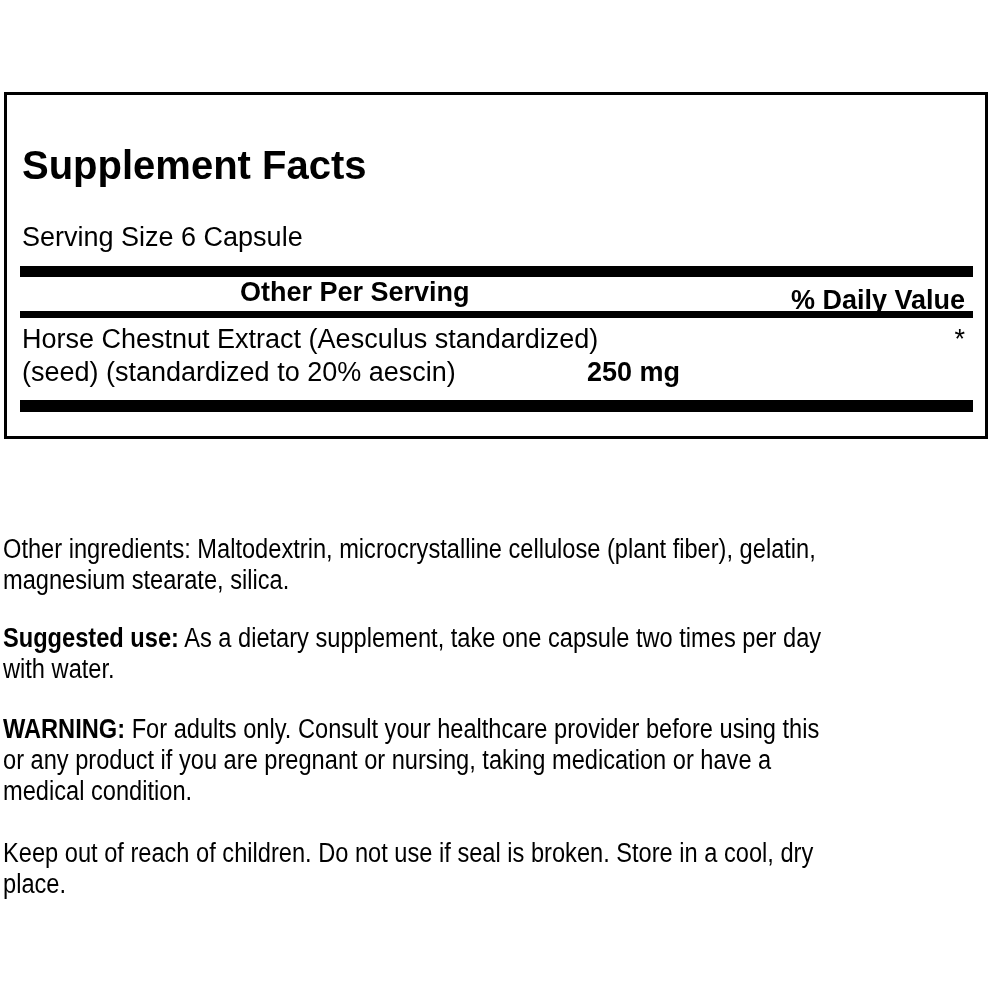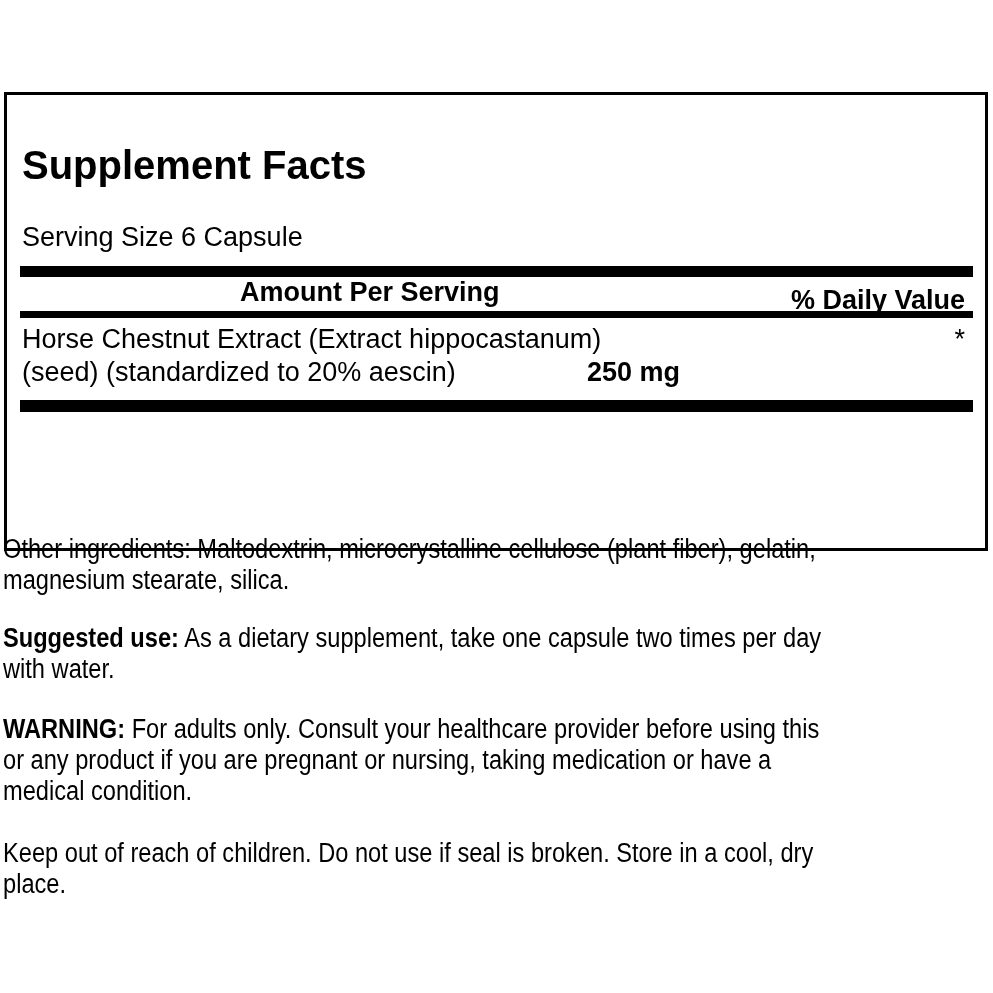--- a/index.html
+++ b/index.html
@@ -15,21 +15,21 @@
     font-family: "Liberation Sans", sans-serif;
     overflow: hidden;
   }
 
   
   .facts-box {
     position: absolute;
     left: 4px;
     top: 92px;
     width: 984px;
-    height: 459px;
+    height: 347px;
     border: 3px solid #000000;
     box-sizing: border-box;
     background: #ffffff;
   }
   .facts-box > * { position: absolute; }
 
   .facts-title {
     left: 15px;
     top: 50px;
     font-size: 40px;
@@ -108,28 +108,28 @@
 
 <div class="facts-box">
 
   <div class="facts-title">Supplement Facts</div>
 
   <div class="serving-size">Serving Size 6 Capsule</div>
 
   <div class="rule rule-1"></div>
 
   <div class="col-headers">
-    <span class="col-amount">Amount Per Serving</span>
+    <span class="col-amount">Other Per Serving</span>
     <span class="col-dv">% Daily Value</span>
   </div>
 
   <div class="rule rule-2"></div>
 
   <div class="row-line row-line-1">
-    <span>Horse Chestnut Extract (Extract hippocastanum)</span>
+    <span>Horse Chestnut Extract (Aesculus standardized)</span>
     <span class="row-dv">*</span>
   </div>
 
   <div class="row-line row-line-2">
     <span>(seed) (standardized to 20% aescin)</span>
     <span class="row-amount">250 mg</span>
   </div>
 
   <div class="rule rule-3"></div>
 

